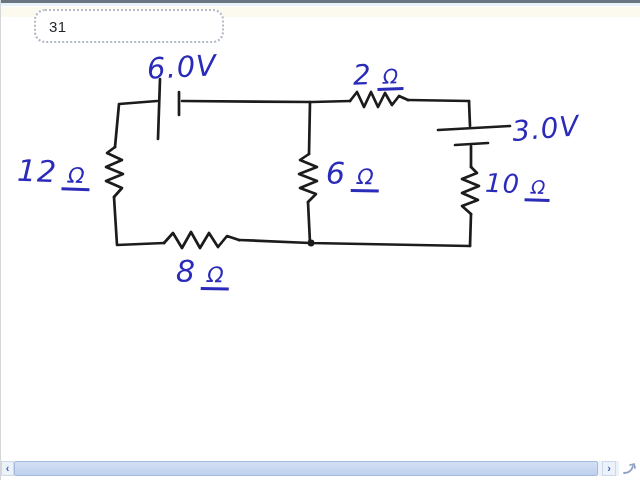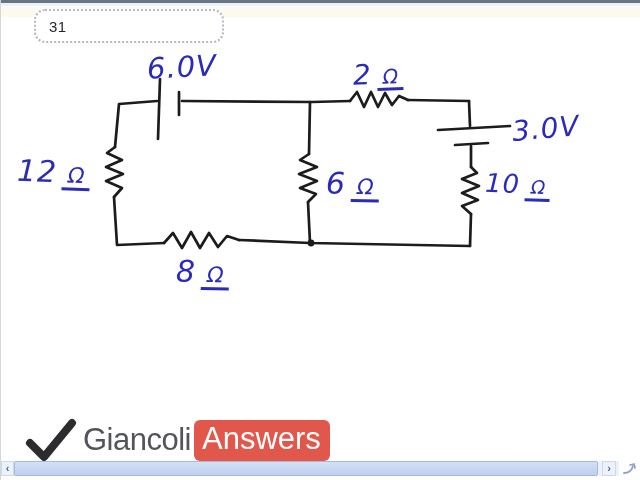--- a/index.html
+++ b/index.html
@@ -39,21 +39,21 @@
     letter-spacing:1px; white-space:nowrap; line-height:1;
   }
   .hw .unit {
     font-size:0.72em; margin-left:5px; padding:0 4px 1px 6px;
     border-bottom:3px solid currentColor; display:inline-block;
   }
   .lbl-6v  { left:146px; top:53px;  font-size:29px; transform:rotate(-3deg); }
   .lbl-2o  { left:352px; top:61px;  font-size:28px; transform:rotate(-2deg); }
   .lbl-3v  { left:511px; top:115px; font-size:28px; transform:rotate(-5deg); }
   .lbl-12o { left:16px;  top:157px; font-size:30px; transform:rotate(2deg); }
-  .lbl-6o  { left:325px; top:159px; font-size:30px; transform:rotate(1deg);margin-top:10px; }
+  .lbl-6o  { left:325px; top:159px; font-size:30px; transform:rotate(1deg); }
   .lbl-10o { left:484px; top:171px; font-size:26px; transform:rotate(2deg); }
   .lbl-8o  { left:175px; top:257px; font-size:30px; transform:rotate(1deg);font-style:italic; }
 
   
   .logo { position:absolute; left:24px; top:416px; height:48px; display:flex; align-items:center; }
   .logo .check { width:52px; height:46px; margin-right:6px; }
   .logo .brand1 { font-size:31px; color:#54555a; letter-spacing:-0.5px; }
   .logo .brand2 {
     font-size:31px; color:#ffffff; background:#e2574b;
     border-radius:6px; padding:1px 9px 4px 8px; margin-left:3px;
@@ -173,27 +173,20 @@
   <div class="hw lbl-6o">
     <span>6</span><span class="unit">Ω</span>
   </div>
   <div class="hw lbl-10o">
     <span>10</span><span class="unit">Ω</span>
   </div>
   <div class="hw lbl-8o">
     <span>8</span><span class="unit">Ω</span>
   </div>
 
-  <div class="logo">
-    <svg class="check" viewBox="0 0 52 46">
-      <path d="M 5 26 L 19 40 L 47 6" fill="none" stroke="#2c2c2e" stroke-width="8" stroke-linecap="round" stroke-linejoin="round"></path>
-    </svg>
-    <span class="brand1">Giancoli</span>
-    <span class="brand2">Answers</span>
-  </div>
 
   <div class="hscroll">
     <div class="sbtn left">
       <span>‹</span>
     </div>
     <div class="sthumb"></div>
     <div class="sbtn right">
       <span>›</span>
     </div>
     <div class="sgrip">

